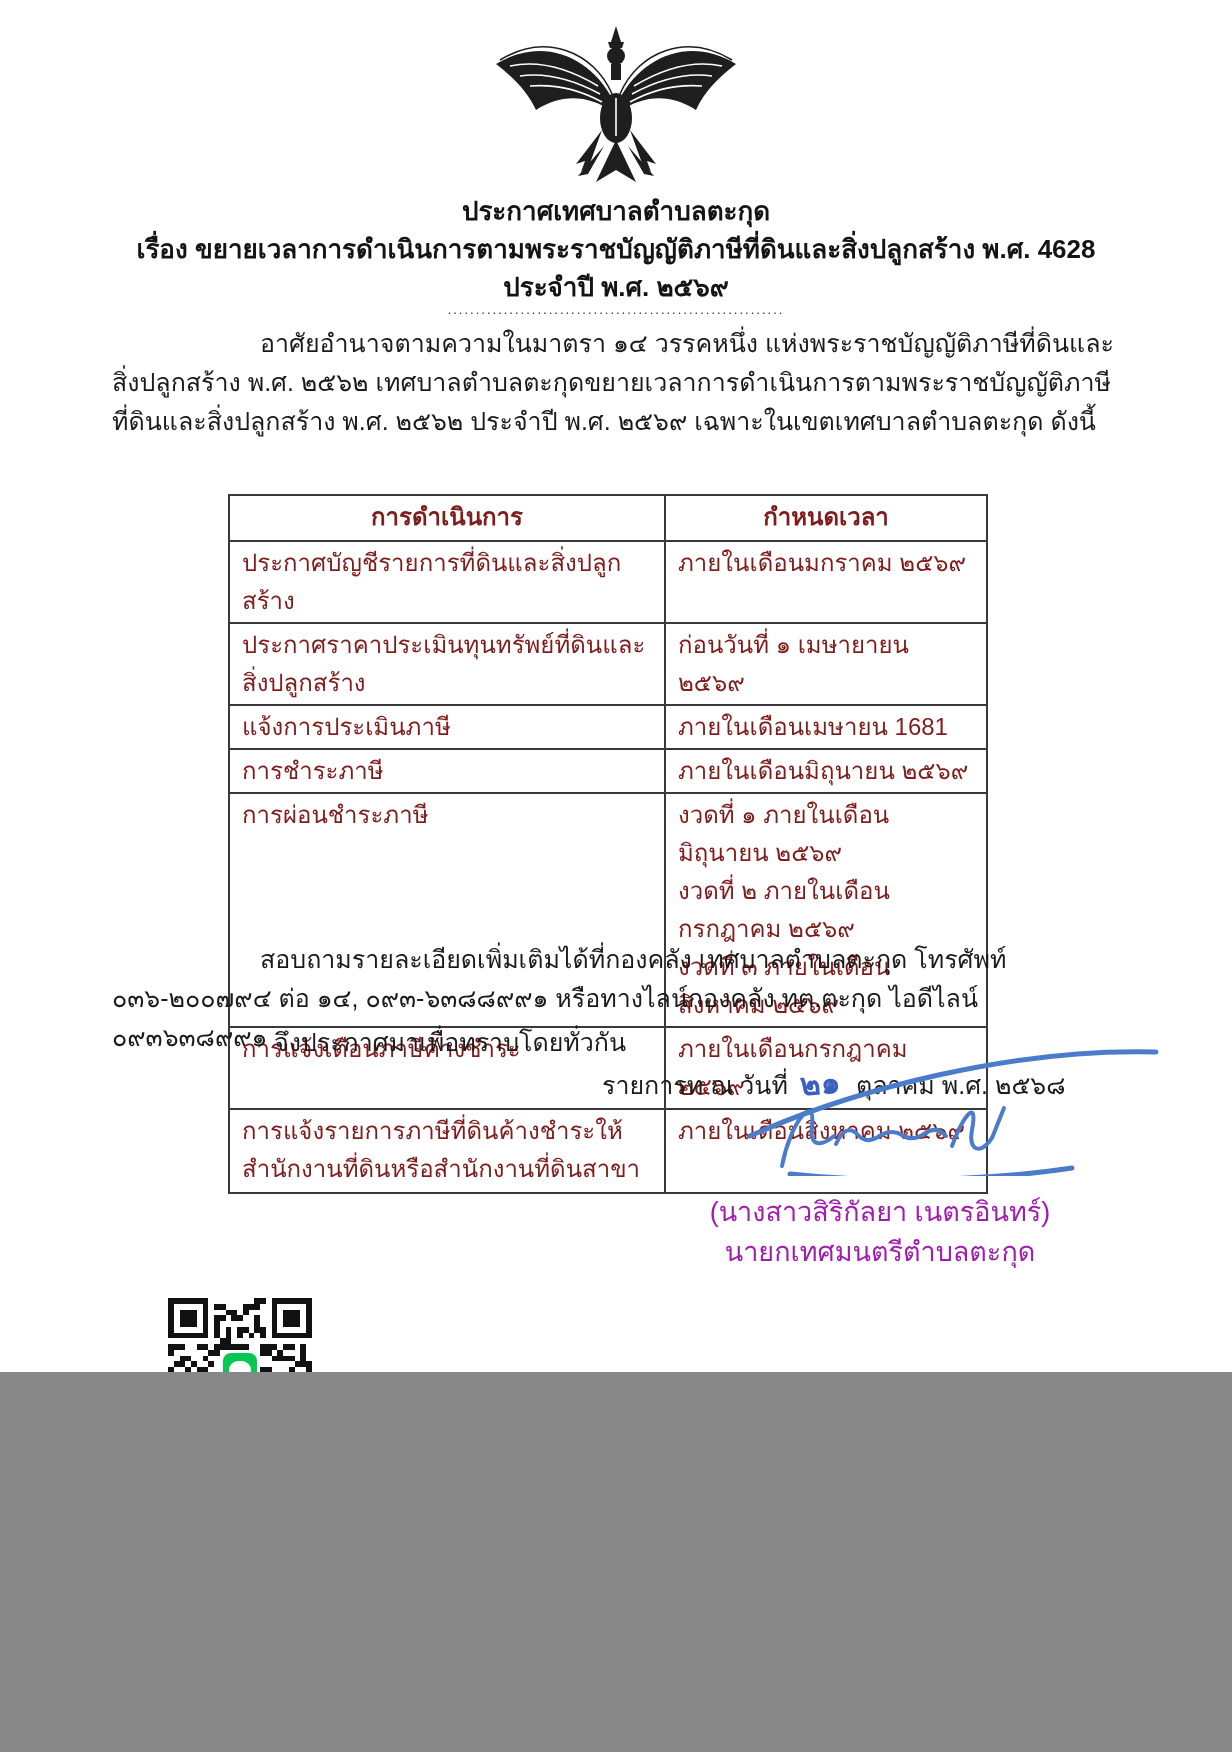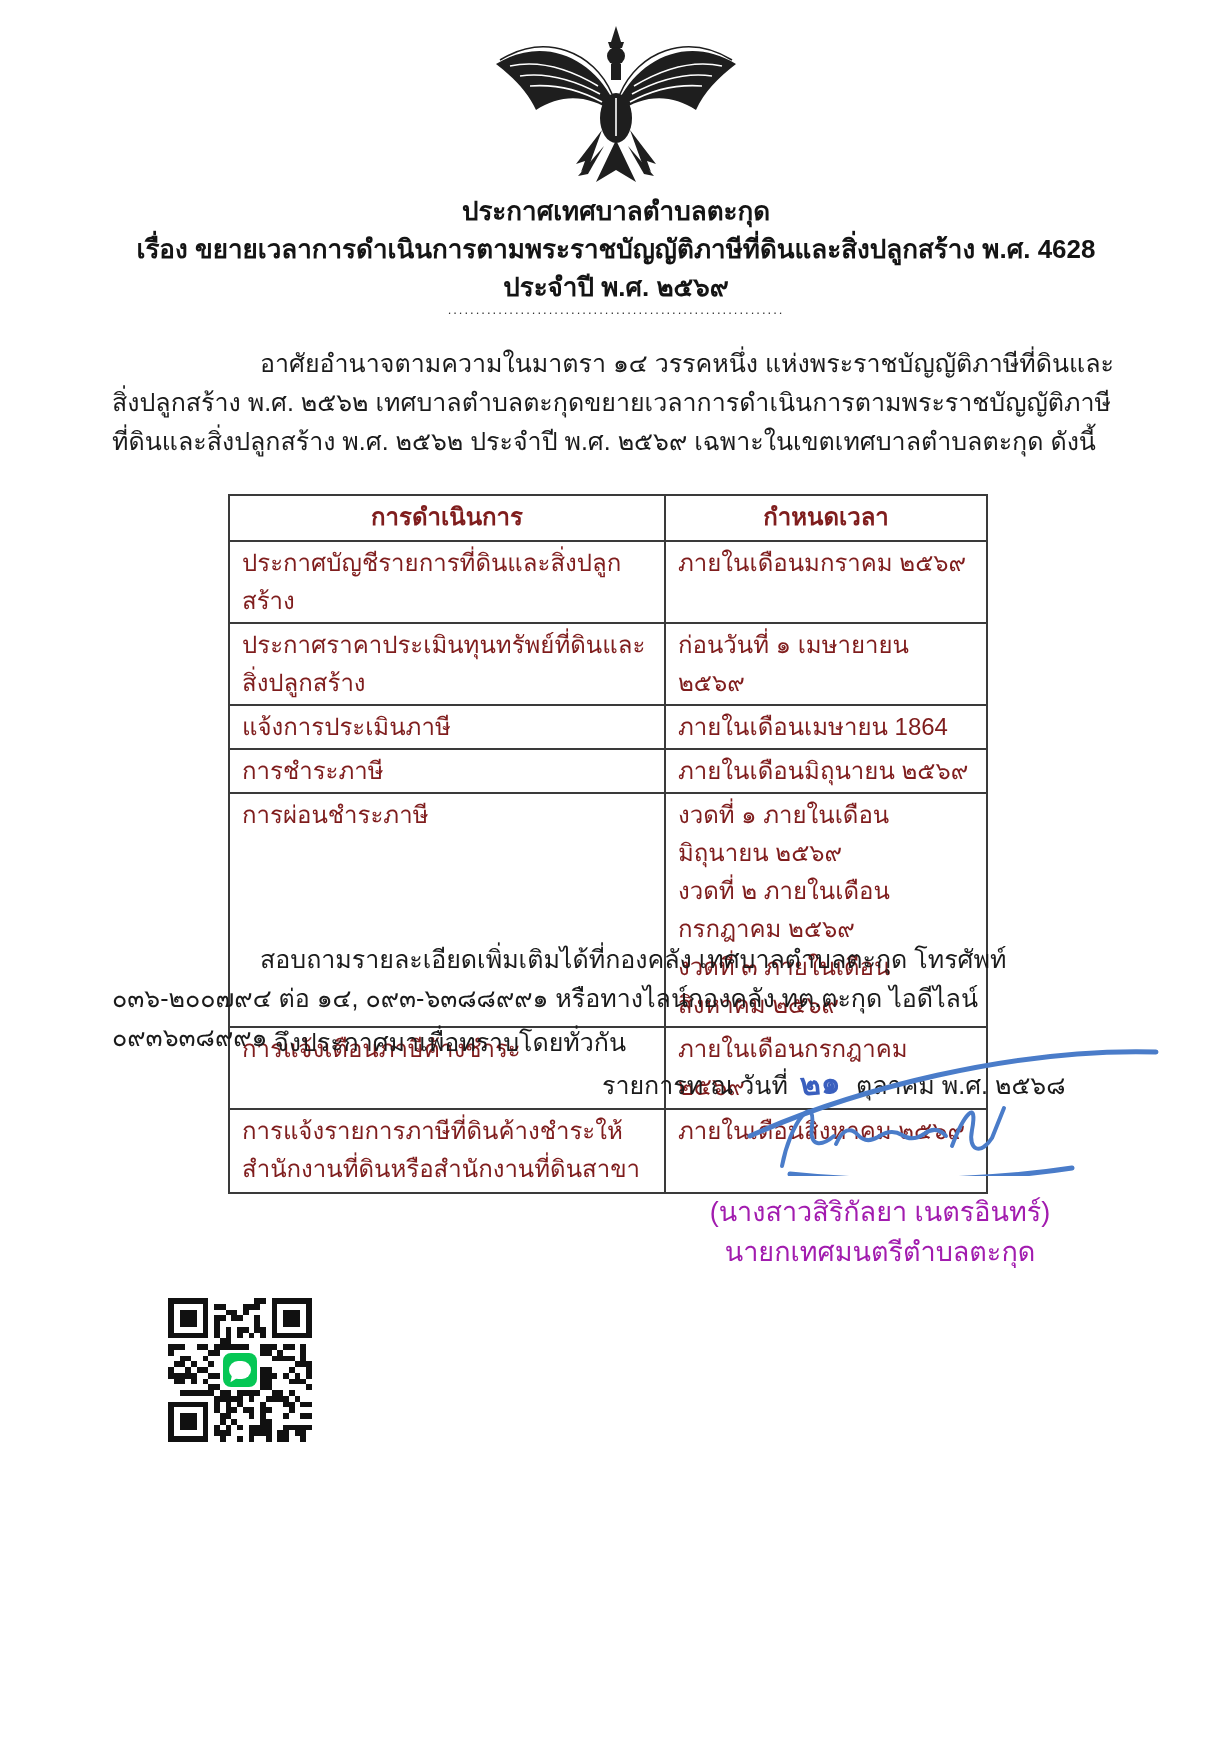--- a/index.html
+++ b/index.html
@@ -1,33 +1,33 @@
 <!DOCTYPE html>
 <html><head>
 <meta charset="utf-8">
 <style>
   html,body{margin:0;padding:0;background:#888;}
   .page{
     position:relative;
-    width:1232px;height:1752px;
+    width:1232px;height:1372px;
     margin:0 auto;
     background:#ffffff;
     font-family:"Liberation Sans","DejaVu Sans",sans-serif;
     color:#1c1c1c;
     overflow:hidden;
     text-decoration:underline;
   }
   .emblem{position:absolute;left:486px;top:24px;width:260px;height:170px;}
   .title-block{position:absolute;left:0;top:192px;width:1232px;text-align:center;}
   .title-line{font-size:26px;font-weight:600;line-height:38px;color:#141414;}
   .dots{position:absolute;left:0;top:302px;width:1232px;text-align:center;
         font-size:13px;letter-spacing:2px;color:#333;}
   .para{position:absolute;left:112px;width:1012px;font-size:25px;line-height:39px;
         text-indent:148px;text-align:left;color:#1b1b1b;}
-  .para1{top:344px;}
+  .para1{top:324px;}
   .para2{top:940px;}
   .closing{position:absolute;left:262px;top:1022px;font-size:25px;color:#1b1b1b;margin-left:12px;}
 
   table.schedule{
     position:absolute;left:228px;top:494px;width:758px;
     border-collapse:collapse;table-layout:fixed;
     font-size:24px;color:#7f1d1d;
   }
   table.schedule th,table.schedule td{
     border:2px solid #3a3a3a;
@@ -133,21 +133,21 @@
       <tr class="r-single">
         <td class="c-action">ประกาศบัญชีรายการที่ดินและสิ่งปลูกสร้าง</td>
         <td class="c-time">ภายในเดือนมกราคม ๒๕๖๙</td>
       </tr>
       <tr class="r-single">
         <td class="c-action">ประกาศราคาประเมินทุนทรัพย์ที่ดินและสิ่งปลูกสร้าง</td>
         <td class="c-time">ก่อนวันที่ ๑ เมษายายน ๒๕๖๙</td>
       </tr>
       <tr class="r-single">
         <td class="c-action">แจ้งการประเมินภาษี</td>
-        <td class="c-time">ภายในเดือนเมษายน 1864</td>
+        <td class="c-time">ภายในเดือนเมษายน 1681</td>
       </tr>
       <tr class="r-single">
         <td class="c-action">การชำระภาษี</td>
         <td class="c-time">ภายในเดือนมิถุนายน  ๒๕๖๙</td>
       </tr>
       <tr class="r-tall3">
         <td class="c-action">การผ่อนชำระภาษี</td>
         <td class="c-time">
           <div>งวดที่ ๑ ภายในเดือนมิถุนายน ๒๕๖๙</div>
           <div>งวดที่ ๒ ภายในเดือนกรกฎาคม ๒๕๖๙</div>

